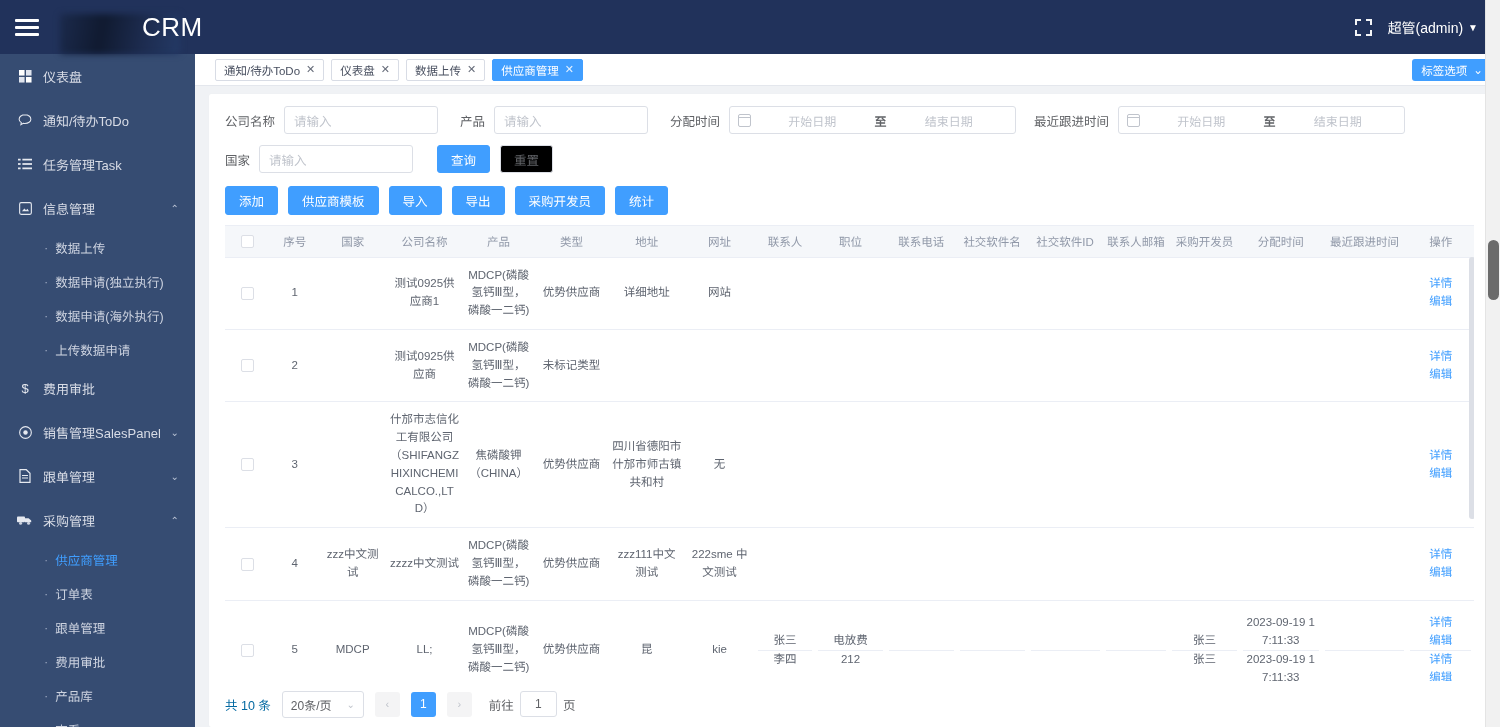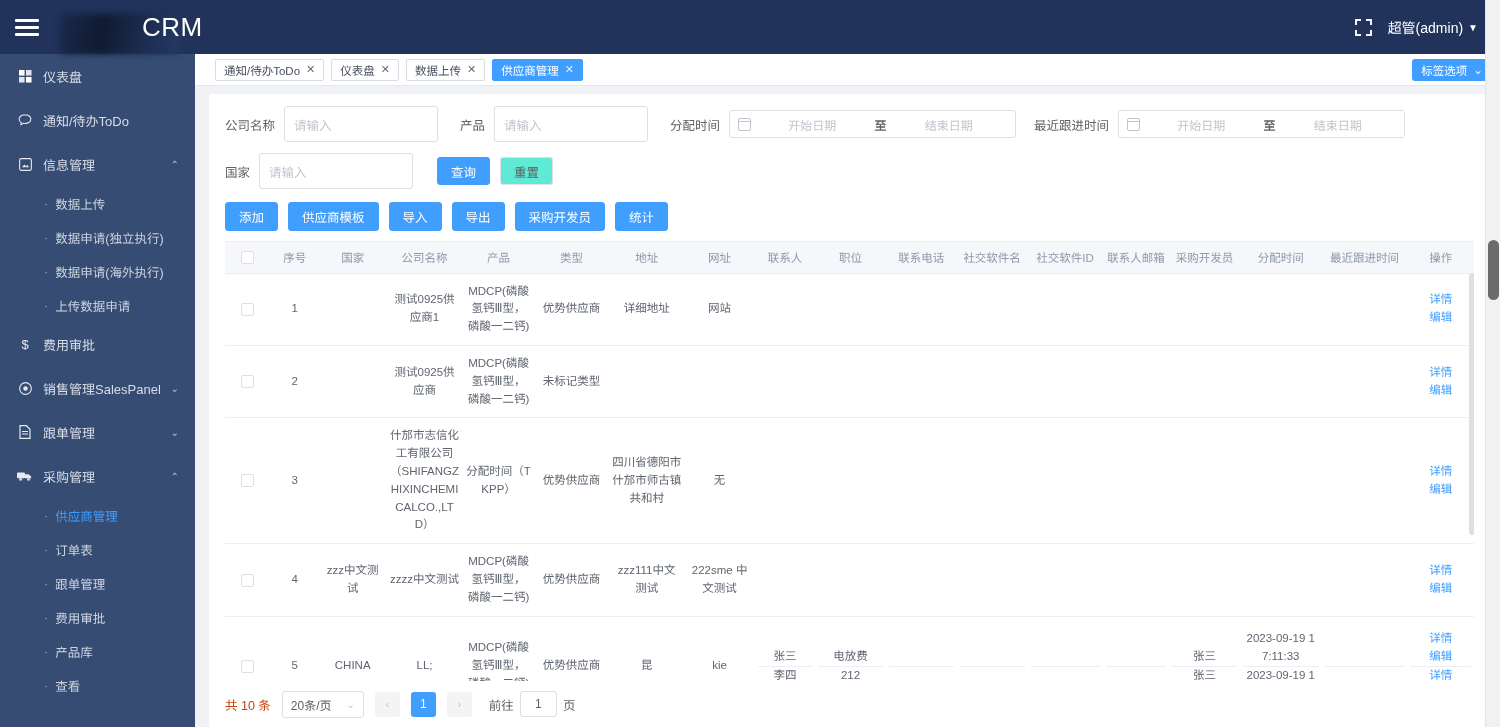--- a/index.html
+++ b/index.html
@@ -102,21 +102,21 @@
   .panel {
     background: #fff; height: 100%; border-radius: 2px; display: flex; flex-direction: column;
     box-shadow: 0 0 1px rgba(0,0,0,.06);
   }
 
   
   .filters { padding: 12px 16px 0 16px; }
   .filter-row { display: flex; align-items: center; margin-bottom: 11px; flex-wrap: nowrap; }
   .f-label { font-size: 12.5px; color: #606266; margin-right: 9px; white-space: nowrap; }
   .f-input {
-    height: 36px; border: 1px solid #dcdfe6; border-radius: 3px; background: #fff;
+    height: 28px; border: 1px solid #dcdfe6; border-radius: 3px; background: #fff;
     padding: 0 9px; font-size: 12.5px; color: #606266; display: flex; align-items: center;
     cursor: text;
   }
   .f-input .ph { color: #c0c4cc; }
   .w-company { width: 154px; }
   .w-product { width: 154px; }
   .w-country { width: 154px; }
   .daterange {
     height: 28px; border: 1px solid #dcdfe6; border-radius: 3px; background: #fff;
     display: flex; align-items: center; padding: 0 8px; width: 287px; cursor: pointer;
@@ -132,21 +132,21 @@
   .dr-sep { color: #606266; font-size: 12px; padding: 0 4px; font-weight: 600; }
   .gap-l { margin-left: 22px; }
   .gap-l2 { margin-left: 18px; }
 
   .btn {
     height: 28px; padding: 0 13px; border-radius: 3px; font-size: 12.5px;
     display: inline-flex; align-items: center; justify-content: center; cursor: pointer;
     border: 1px solid transparent; white-space: nowrap;
   }
   .btn-primary { background: #409eff; color: #fff; border-color: #409eff; }
-  .btn-default { background: #5eead4; color: #606266; border-color: #dcdfe6; }
+  .btn-default { background: #000000; color: #606266; border-color: #dcdfe6; }
   .btn-row { display: flex; gap: 10px; padding: 2px 16px 10px 16px; }
   .btn-row .btn { height: 29px; }
 
   
   .table-wrap {
     flex: 1; margin: 0 16px; border-top: 1px solid #ebeef5; min-height: 0;
     position: relative; overflow: hidden;
   }
   .tbl { width: 100%; border-collapse: collapse; table-layout: fixed; }
   .tbl th {
@@ -175,21 +175,21 @@
   .tbl-scroll {
     position: absolute; right: -1px; top: 31px; width: 6px; height: 262px;
     background: #dcdfe6; border-radius: 3px;
   }
 
   
   .pager {
     height: 46px; display: flex; align-items: center; padding: 0 16px; gap: 11px;
     flex: 0 0 46px; font-size: 12.5px; color: #606266;
   }
-  .pg-total { color: #c2410c; }
+  .pg-total { color: #0369a1; }
   .pg-select {
     width: 82px; height: 27px; border: 1px solid #dcdfe6; border-radius: 3px;
     display: flex; align-items: center; justify-content: space-between; padding: 0 8px;
     cursor: pointer; color: #606266; font-size: 12px;
   }
   .pg-select .arr { color: #c0c4cc; font-size: 10px; }
   .pg-btn {
     width: 25px; height: 25px; border-radius: 3px; background: #f4f4f5; color: #c0c4cc;
     display: inline-flex; align-items: center; justify-content: center; cursor: pointer;
     font-size: 11px;
@@ -273,20 +273,33 @@
 
         <li class="menu-item">
           <span class="mi-ico">
             <svg width="14" height="14" viewBox="0 0 16 16">
                 <path d="M8 2C4.3 2 1.3 4.2 1.3 7c0 1.6 1 3 2.5 4l-.5 2.4L6 11.8c.6.1 1.3.2 2 .2 3.7 0 6.7-2.2 6.7-5S11.7 2 8 2z" fill="none" stroke="#e6e9f0" stroke-width="1.2"></path>
               </svg>
           </span>
           <span class="mi-label">通知/待办ToDo</span>
         </li>
 
+        <li class="menu-item">
+          <span class="mi-ico">
+            <svg width="14" height="12" viewBox="0 0 16 12">
+                <rect x="0" y="0" width="3" height="2" fill="#e6e9f0"></rect>
+                <rect x="5" y="0" width="11" height="2" fill="#e6e9f0"></rect>
+                <rect x="0" y="5" width="3" height="2" fill="#e6e9f0"></rect>
+                <rect x="5" y="5" width="11" height="2" fill="#e6e9f0"></rect>
+                <rect x="0" y="10" width="3" height="2" fill="#e6e9f0"></rect>
+                <rect x="5" y="10" width="11" height="2" fill="#e6e9f0"></rect>
+              </svg>
+          </span>
+          <span class="mi-label">任务管理Task</span>
+        </li>
 
         <li class="menu-item">
           <span class="mi-ico">
             <svg width="13" height="13" viewBox="0 0 14 14">
                 <rect x=".7" y=".7" width="12.6" height="12.6" rx="1.6" fill="none" stroke="#e6e9f0" stroke-width="1.2"></rect>
                 <path d="M3.2 10l2.6-3 1.8 2 1.4-1.6 1.8 2.6z" fill="#e6e9f0"></path>
               </svg>
           </span>
           <span class="mi-label">信息管理</span>
           <span class="mi-arrow">⌃</span>
@@ -547,21 +560,21 @@
                   <td>
                     <span class="op-link">详情</span><span class="op-link">编辑</span>
                   </td>
                 </tr>
 
                 <tr style="height:110px">
                   <td><span class="chk"></span></td>
                   <td>3</td>
                   <td></td>
                   <td>什邡市志信化工有限公司（SHIFANGZHIXINCHEMICALCO.,LTD）</td>
-                  <td>分配时间（TKPP）</td>
+                  <td>焦磷酸钾（CHINA）</td>
                   <td>优势供应商</td>
                   <td>四川省德阳市什邡市师古镇共和村</td>
                   <td>无</td>
                   <td></td>
                   <td></td>
                   <td></td>
                   <td></td>
                   <td></td>
                   <td></td>
                   <td></td>
@@ -591,21 +604,21 @@
                   <td></td>
                   <td></td>
                   <td>
                     <span class="op-link">详情</span><span class="op-link">编辑</span>
                   </td>
                 </tr>
 
                 <tr style="height:100px">
                   <td><span class="chk"></span></td>
                   <td>5</td>
-                  <td>CHINA</td>
+                  <td>MDCP</td>
                   <td>LL;</td>
                   <td>MDCP(磷酸氢钙Ⅲ型，磷酸一二钙)</td>
                   <td>优势供应商</td>
                   <td>昆</td>
                   <td>kie</td>
                   <td class="nested">
                     <table class="sub-table">
                       <tbody>
                           <tr>
                             <td>张三</td>

